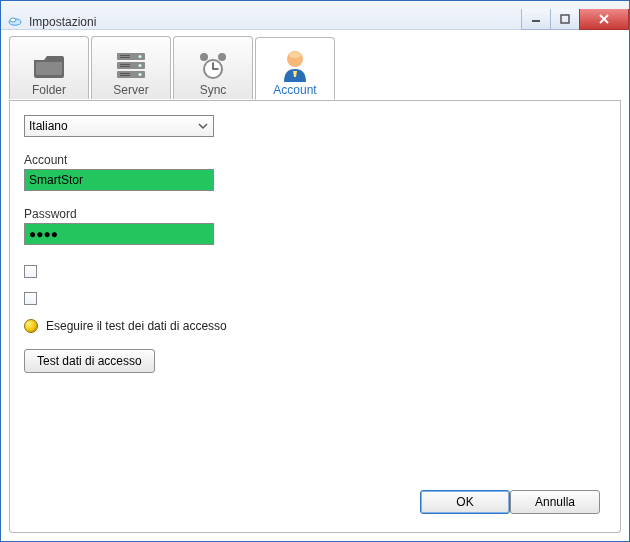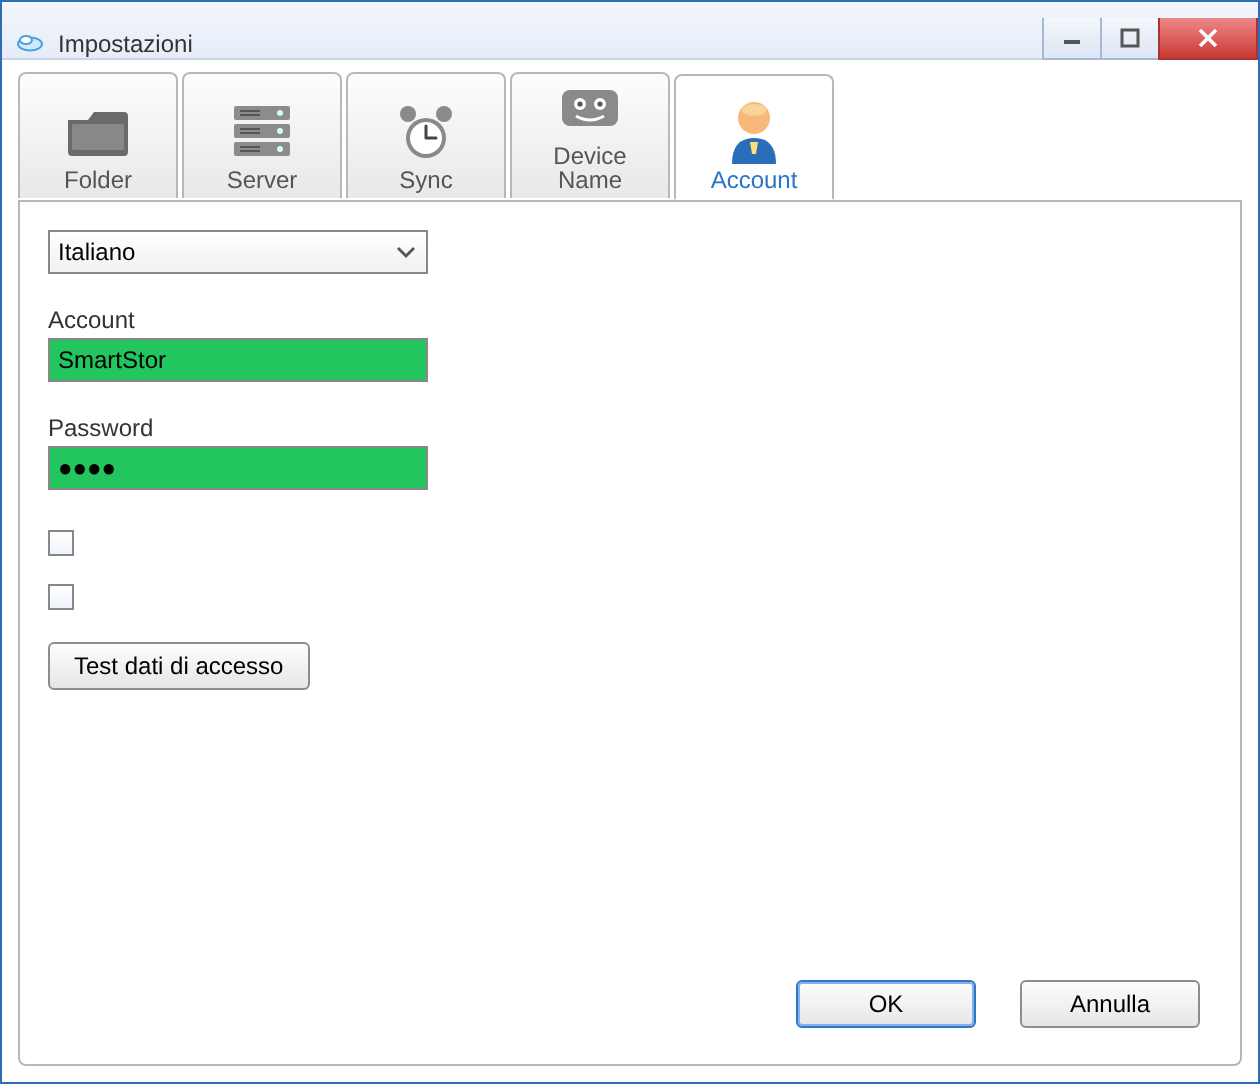--- a/index.html
+++ b/index.html
@@ -24,21 +24,21 @@
 .fldlabel{margin-top:4px;margin-bottom:2px;color:#333}
 .txt,.sel{width:190px;height:22px;box-sizing:border-box;border:1px solid #888;background:#22c55e;font:inherit;padding:2px 4px}
 .sel{appearance:none;padding-right:18px;background:linear-gradient(#fff,#f1f1f1)}
 .selwrap{position:relative;width:190px}
 .selwrap .caret{position:absolute;right:3px;top:3px;width:16px;height:16px;display:flex;align-items:center;justify-content:center;pointer-events:none}
 .chk-row{display:flex;align-items:center;margin-top:14px;gap:8px}
 .chk{width:13px;height:13px;border:1px solid #888;background:linear-gradient(#fff,#eef3fb);box-sizing:border-box}
 .led{width:14px;height:14px;border-radius:50%;background:radial-gradient(circle at 4px 4px,#fff28a,#f5c400 55%,#a87800 100%);border:1px solid #8a6b00;box-sizing:border-box}
 .btn{height:24px;border:1px solid #8d8d8d;background:linear-gradient(#fdfdfd,#e6e6e6);border-radius:3px;padding:0 12px;font:inherit;cursor:pointer}
 .test-btn{margin-top:16px}
-.btnbar{height:40px;display:flex;justify-content:flex-end;align-items:center;gap:22px;padding-right:6px}
+.btnbar{height:40px;display:flex;justify-content:flex-end;align-items:center;gap:0;padding-right:6px}
 .btnbar .btn{width:90px}
 .btnbar .btn.primary{border-color:#2f77c6;box-shadow:0 0 0 1px #84b2e8 inset}
 </style>
 </head>
 <body>
 
 <div class="window">
 
   <div class="titlebar">
     <span class="app-icon">
@@ -108,34 +108,20 @@
             <circle cx="17" cy="18" r="10" fill="#8a8a8a"></circle>
               <circle cx="17" cy="18" r="8" fill="#fff"></circle>
             <path d="M17 18 L17 12 M17 18 L22 18" stroke="#444" stroke-width="1.5" stroke-linecap="round"></path>
             <circle cx="8" cy="6" r="4" fill="#8a8a8a"></circle>
               <circle cx="26" cy="6" r="4" fill="#8a8a8a"></circle>
           </svg>
         </span>
         <span class="tlabel">Sync</span>
       </div>
 
-      <div class="tab">
-        <span class="ticon">
-          <svg width="34" height="26" viewBox="0 0 34 26">
-            <rect x="3" y="3" width="28" height="18" rx="4" fill="#8a8a8a"></rect>
-            <circle cx="12" cy="10" r="3" fill="#fff"></circle>
-              <circle cx="22" cy="10" r="3" fill="#fff"></circle>
-            <circle cx="12" cy="10" r="1.3" fill="#555"></circle>
-              <circle cx="22" cy="10" r="1.3" fill="#555"></circle>
-            <path d="M10 16 Q17 20 24 16" stroke="#fff" stroke-width="1.5" fill="none"></path>
-          </svg>
-        </span>
-        <span class="tlabel" style="white-space:pre">Device
-Name</span>
-      </div>
 
       <div class="tab active">
         <span class="ticon">
           <svg width="30" height="34" viewBox="0 0 30 34">
             <circle cx="15" cy="10" r="8" fill="#f6b97a"></circle>
             <ellipse cx="15" cy="6" rx="6" ry="3" fill="#f9d39a"></ellipse>
             <path d="M4 33 Q4 20 15 20 Q26 20 26 33 Z" fill="#2a6db8"></path>
             <path d="M13 22 h4 l-1 6 h-2 Z" fill="#ffe070"></path>
           </svg>
         </span>
@@ -163,20 +149,24 @@
         <input class="txt" value="●●●●" style="">
 
         <div class="chk-row" style="margin-top:20px">
           <span class="chk"></span>
         </div>
 
         <div class="chk-row">
           <span class="chk"></span>
         </div>
 
+        <div class="chk-row">
+          <span class="led"></span>
+          <span>Eseguire il test dei dati di accesso</span>
+        </div>
 
         <button class="btn test-btn">Test dati di accesso</button>
 
       </div>
 
       <div class="btnbar">
         <button class="btn primary">OK</button>
         <button class="btn">Annulla</button>
       </div>
     </div>

